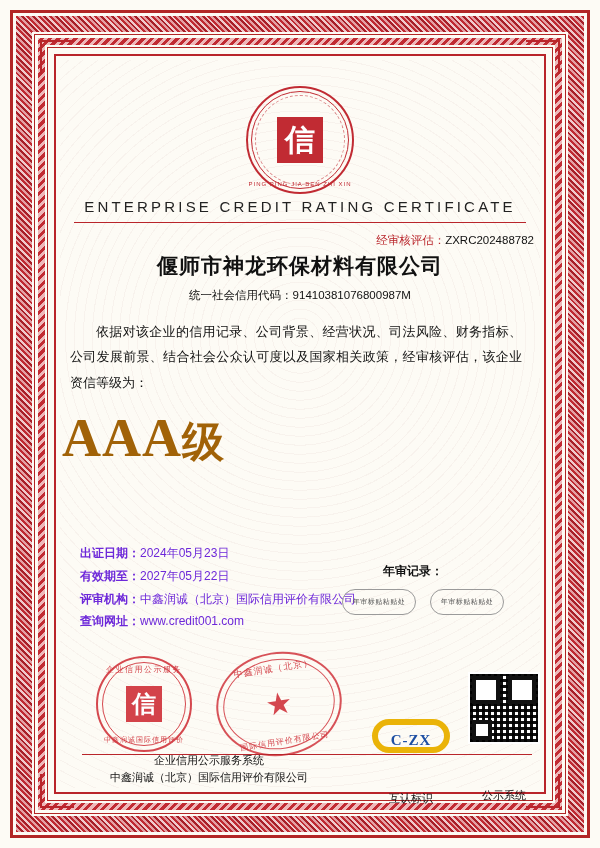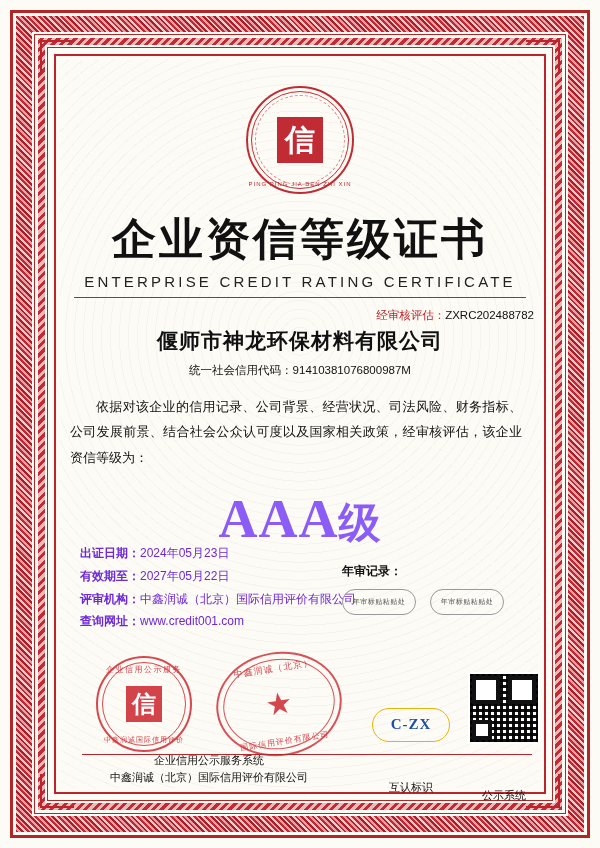--- a/index.html
+++ b/index.html
@@ -195,23 +195,22 @@
   .body-text {
     margin: 16px 16px 0 8px;
     font-size: 13px;
     line-height: 1.95;
     color: #111;
     text-align: justify;
     text-indent: 2em;
   }
 
   .grade {
-    margin-top: 18px;
-    text-align: center;
-    color: #8b5cf6;
+    margin-top: 12px;
+    color: #a16207;
     font-family: "Liberation Serif", serif;
     font-weight: bold;
     font-size: 54px;
     letter-spacing: 1px;
   }
   .grade .suffix { font-size: 42px; }
 
   
   .details {
     position: absolute;
@@ -224,21 +223,21 @@
   .details .row { white-space: nowrap; }
   .details .k { font-weight: bold; }
 
   .annual {
     position: absolute;
     left: 280px; top: 501px;
     width: 195px;
     font-size: 12px;
     color: #111;
   }
-  .annual .k { font-weight: bold; }
+  .annual .k { font-weight: bold; margin-left: 41px; }
   .stickers {
     margin-top: 9px;
     display: flex;
     gap: 14px;
   }
   .sticker {
     width: 74px; height: 26px;
     border: 1px solid #9a9a9a;
     border-radius: 13px;
     font-size: 7px;
@@ -336,22 +335,22 @@
   }
 
   .mutual {
     position: absolute;
     left: 300px; top: 52px;
     width: 86px;
     text-align: center;
   }
   .mutual .badge {
     width: 78px; height: 34px;
-    margin: 4px auto;
-    border: 1px solid #eab308;
+    margin: 15px auto;
+    border: 6px solid #eab308;
     border-radius: 17px;
     color: #1e4fa3;
     font-family: "Liberation Serif", serif;
     font-weight: bold;
     font-size: 15px;
     line-height: 30px;
     letter-spacing: 1px;
   }
   .mutual .cap {
     margin-top: 38px;
@@ -428,21 +427,20 @@
 
     <div class="seal">
       <div class="ring"></div>
       <div class="ring2"></div>
       <div class="stars"></div>
       <div class="top-text">评价 认证</div>
       <div class="square">信</div>
       <div class="bot-text">PING PING JIA BEN ZHI XIN</div>
     </div>
 
-    <div class="title-cn">企业资信等级证书</div>
     <div class="title-en">ENTERPRISE CREDIT RATING CERTIFICATE</div>
     <div class="title-rule"></div>
 
     <div class="cert-no">
       <span class="label">经审核评估：</span><span>ZXRC202488782</span>
     </div>
 
     <div class="company">偃师市神龙环保材料有限公司</div>
     <div class="usci">
       <span>统一社会信用代码：</span><span>91410381076800987M</span>

